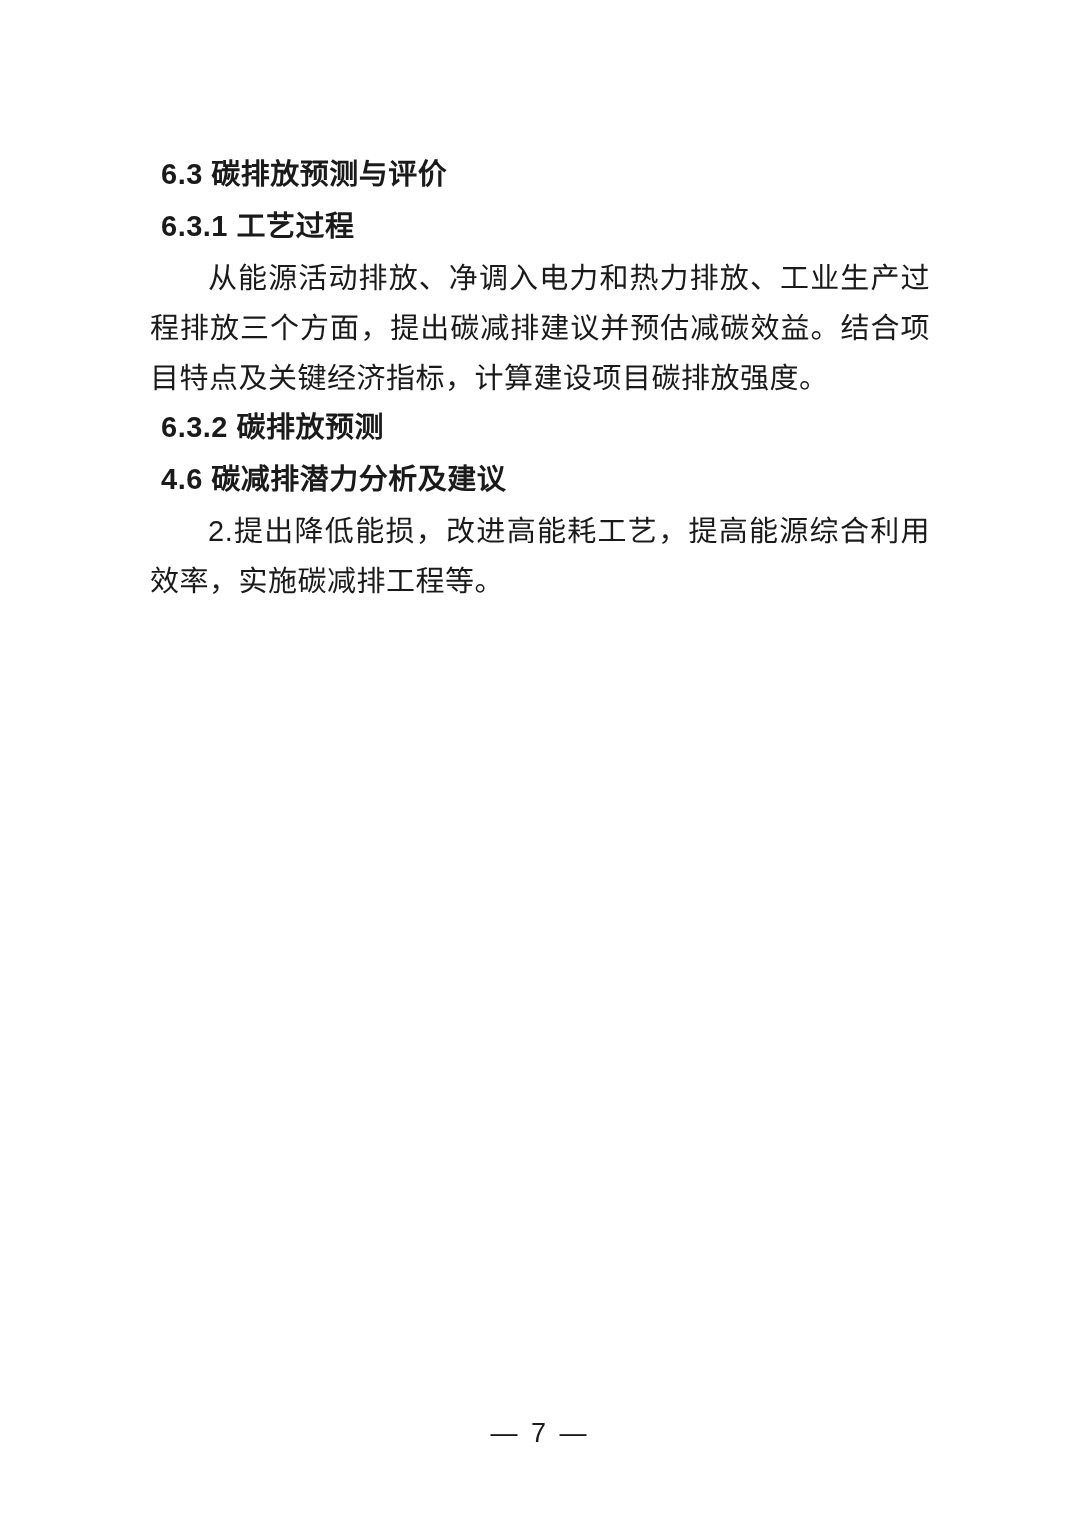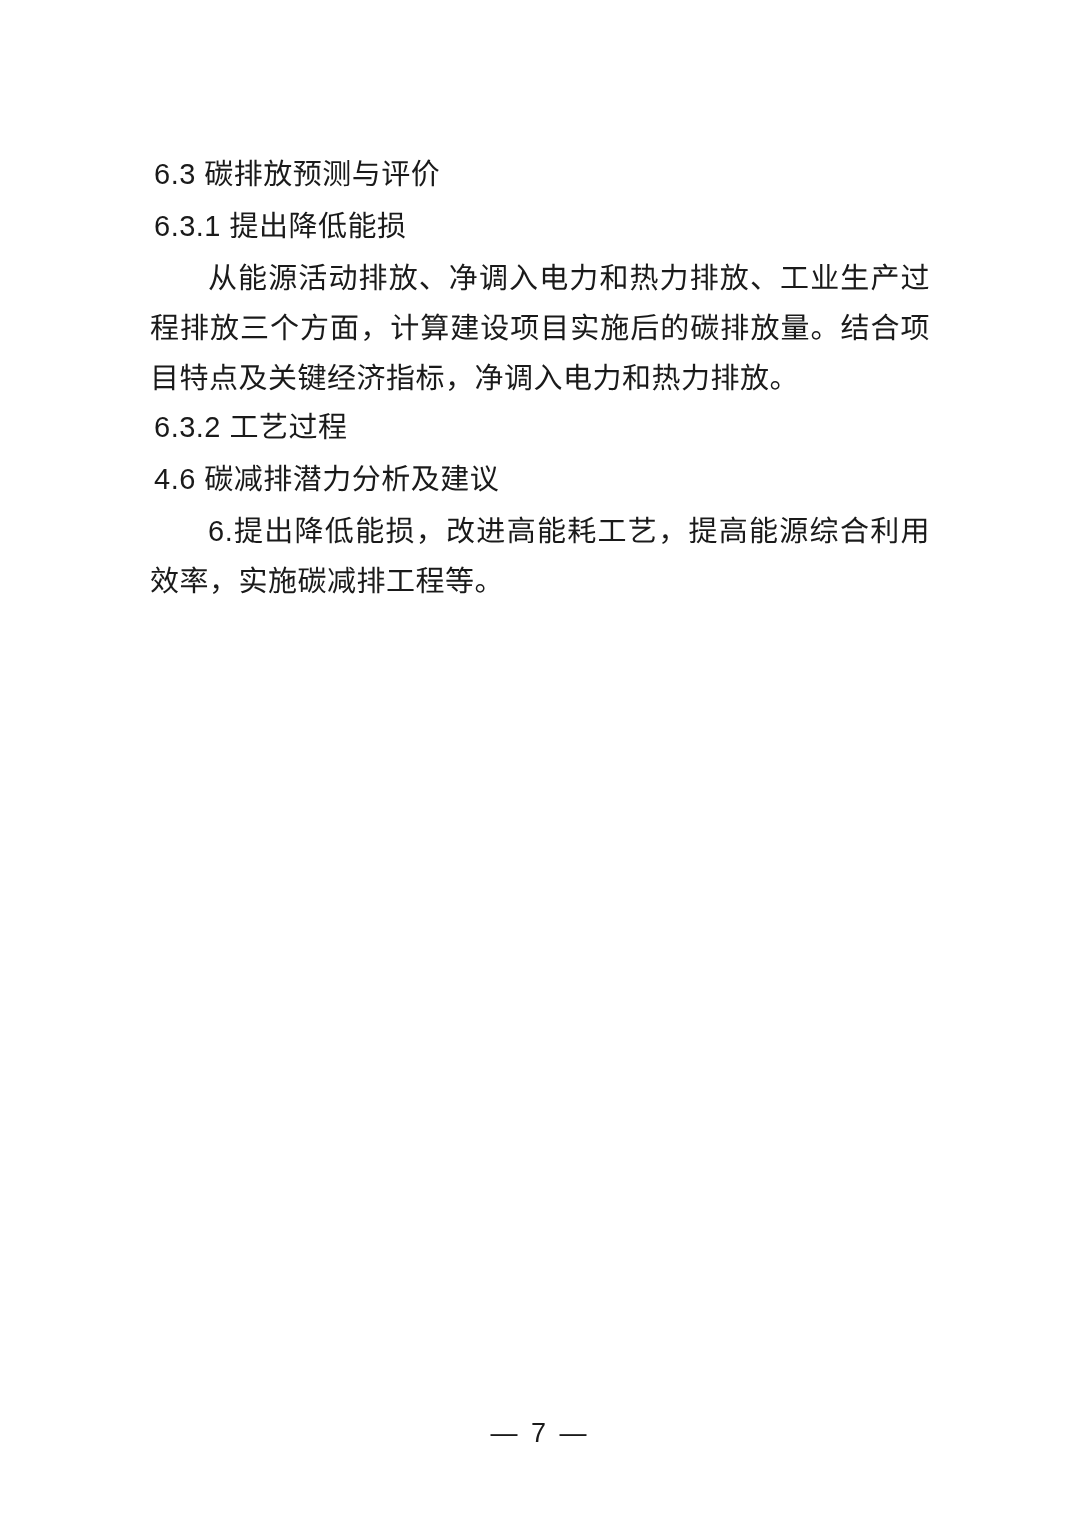--- a/index.html
+++ b/index.html
@@ -24,23 +24,23 @@
   }
   .doc-body {
     font-size: 29px;
     line-height: 1.72;
     letter-spacing: 0.5px;
     text-align: justify;
   }
   .heading {
     font-size: 29px;
     line-height: 1.72;
-    margin: 0 0 2px 4px;
+    margin: 0 0 2px 11px;
     letter-spacing: 0.5px;
-    font-weight: 400;
+    font-weight: 700;
   }
   .para {
     margin: 0;
     text-indent: 2em;
     letter-spacing: 0.5px;
   }
   .page-footer {
     position: absolute;
     left: 0;
     right: 0;
@@ -52,29 +52,29 @@
   }
 </style>
 </head>
 <body>
 
 <div class="page">
   <div class="doc-body">
 
     <p class="heading">6.3  碳排放预测与评价</p>
 
-    <p class="heading">6.3.1 提出降低能损</p>
+    <p class="heading">6.3.1 工艺过程</p>
 
-    <p class="para">从能源活动排放、净调入电力和热力排放、工业生产过程排放三个方面，计算建设项目实施后的碳排放量。结合项目特点及关键经济指标，净调入电力和热力排放。</p>
+    <p class="para">从能源活动排放、净调入电力和热力排放、工业生产过程排放三个方面，提出碳减排建议并预估减碳效益。结合项目特点及关键经济指标，计算建设项目碳排放强度。</p>
 
-    <p class="heading">6.3.2 工艺过程</p>
+    <p class="heading">6.3.2 碳排放预测</p>
 
 
     <p class="heading">4.6  碳减排潜力分析及建议</p>
 
 
-    <p class="para">6.提出降低能损，改进高能耗工艺，提高能源综合利用效率，实施碳减排工程等。</p>
+    <p class="para">2.提出降低能损，改进高能耗工艺，提高能源综合利用效率，实施碳减排工程等。</p>
 
 
   </div>
 
   <div class="page-footer">— 7 —</div>
 </div>
 
 </body></html>

